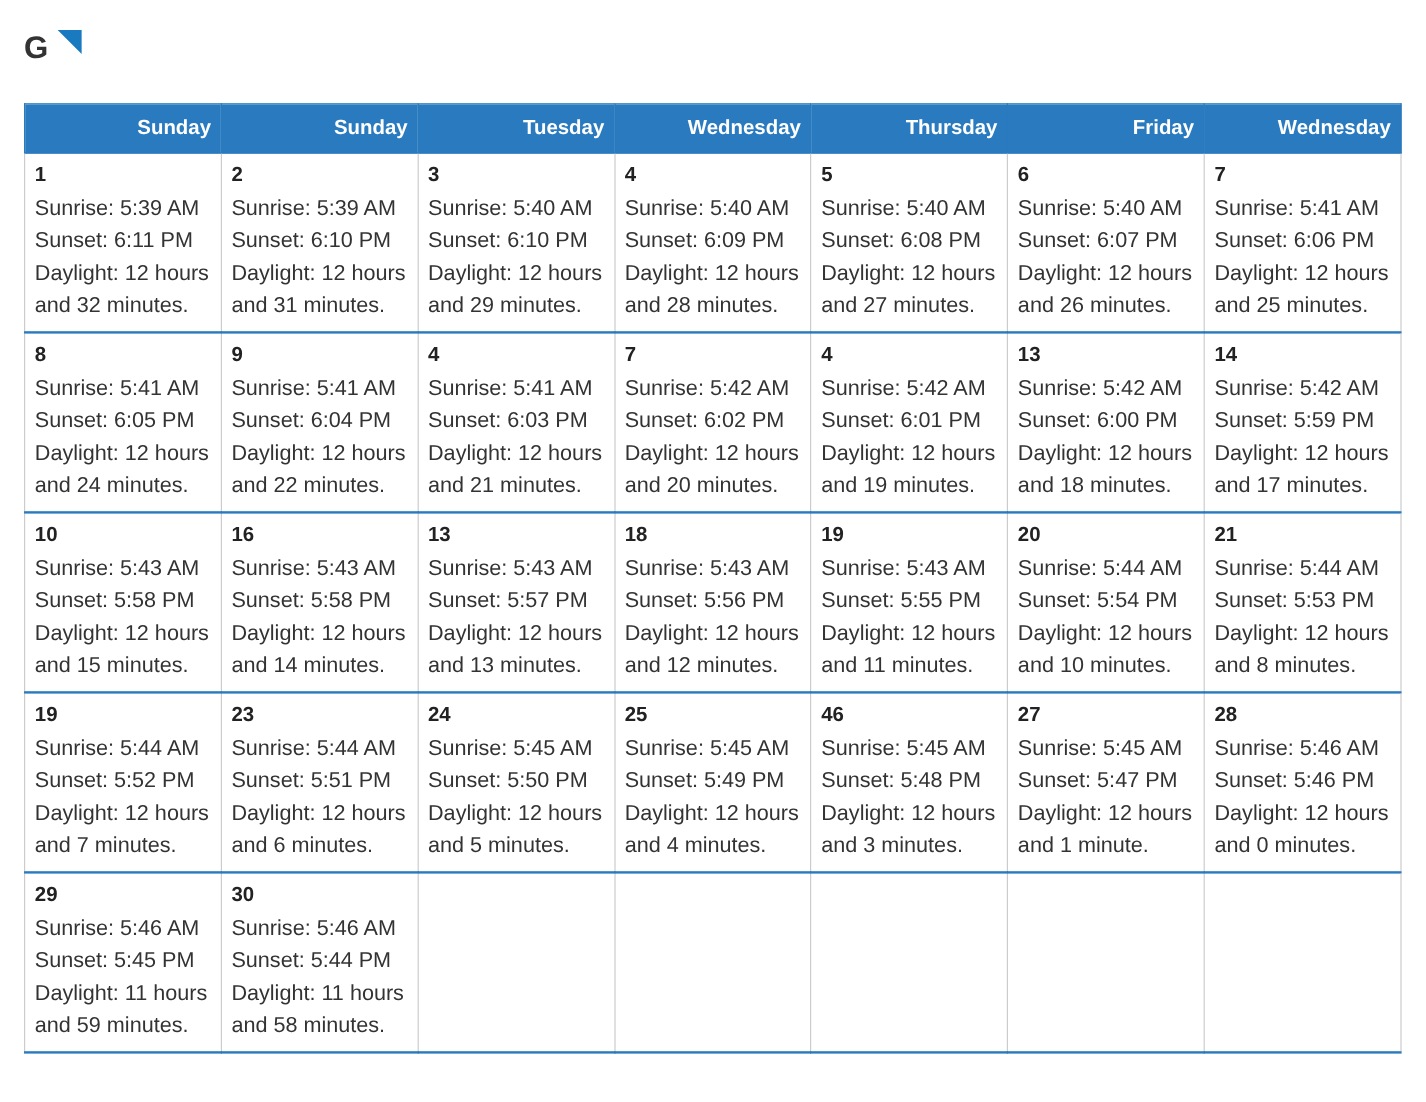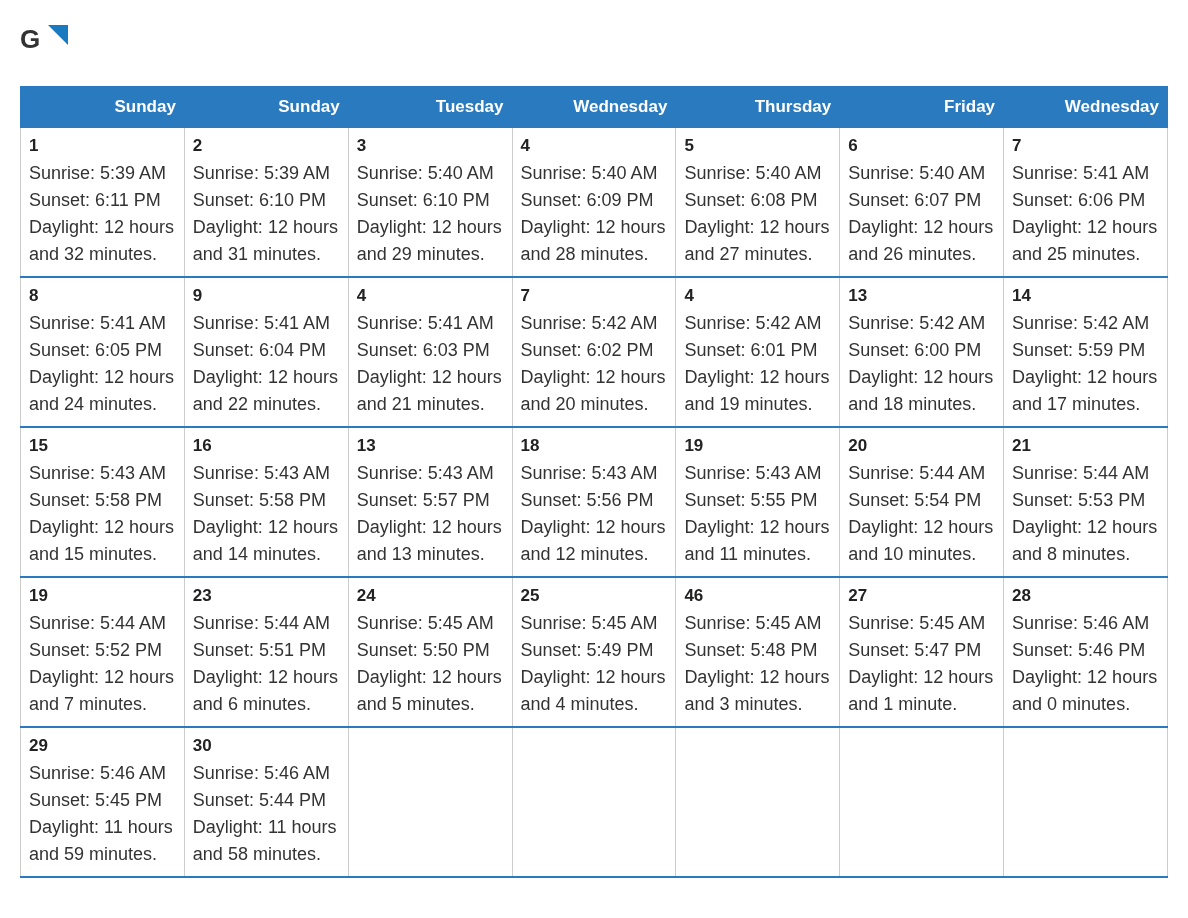--- a/index.html
+++ b/index.html
@@ -160,21 +160,21 @@
         <span class="day-number">13</span>
         <span class="day-info">Sunrise: 5:42 AM<br>Sunset: 6:00 PM<br>Daylight: 12 hours<br>and 18 minutes.</span>
       </td>
         <td>
         <span class="day-number">14</span>
         <span class="day-info">Sunrise: 5:42 AM<br>Sunset: 5:59 PM<br>Daylight: 12 hours<br>and 17 minutes.</span>
       </td>
       </tr>
       <tr>
         <td>
-        <span class="day-number">15</span>
+        <span class="day-number">10</span>
         <span class="day-info">Sunrise: 5:43 AM<br>Sunset: 5:58 PM<br>Daylight: 12 hours<br>and 15 minutes.</span>
       </td>
         <td>
         <span class="day-number">16</span>
         <span class="day-info">Sunrise: 5:43 AM<br>Sunset: 5:58 PM<br>Daylight: 12 hours<br>and 14 minutes.</span>
       </td>
         <td>
         <span class="day-number">13</span>
         <span class="day-info">Sunrise: 5:43 AM<br>Sunset: 5:57 PM<br>Daylight: 12 hours<br>and 13 minutes.</span>
       </td>

